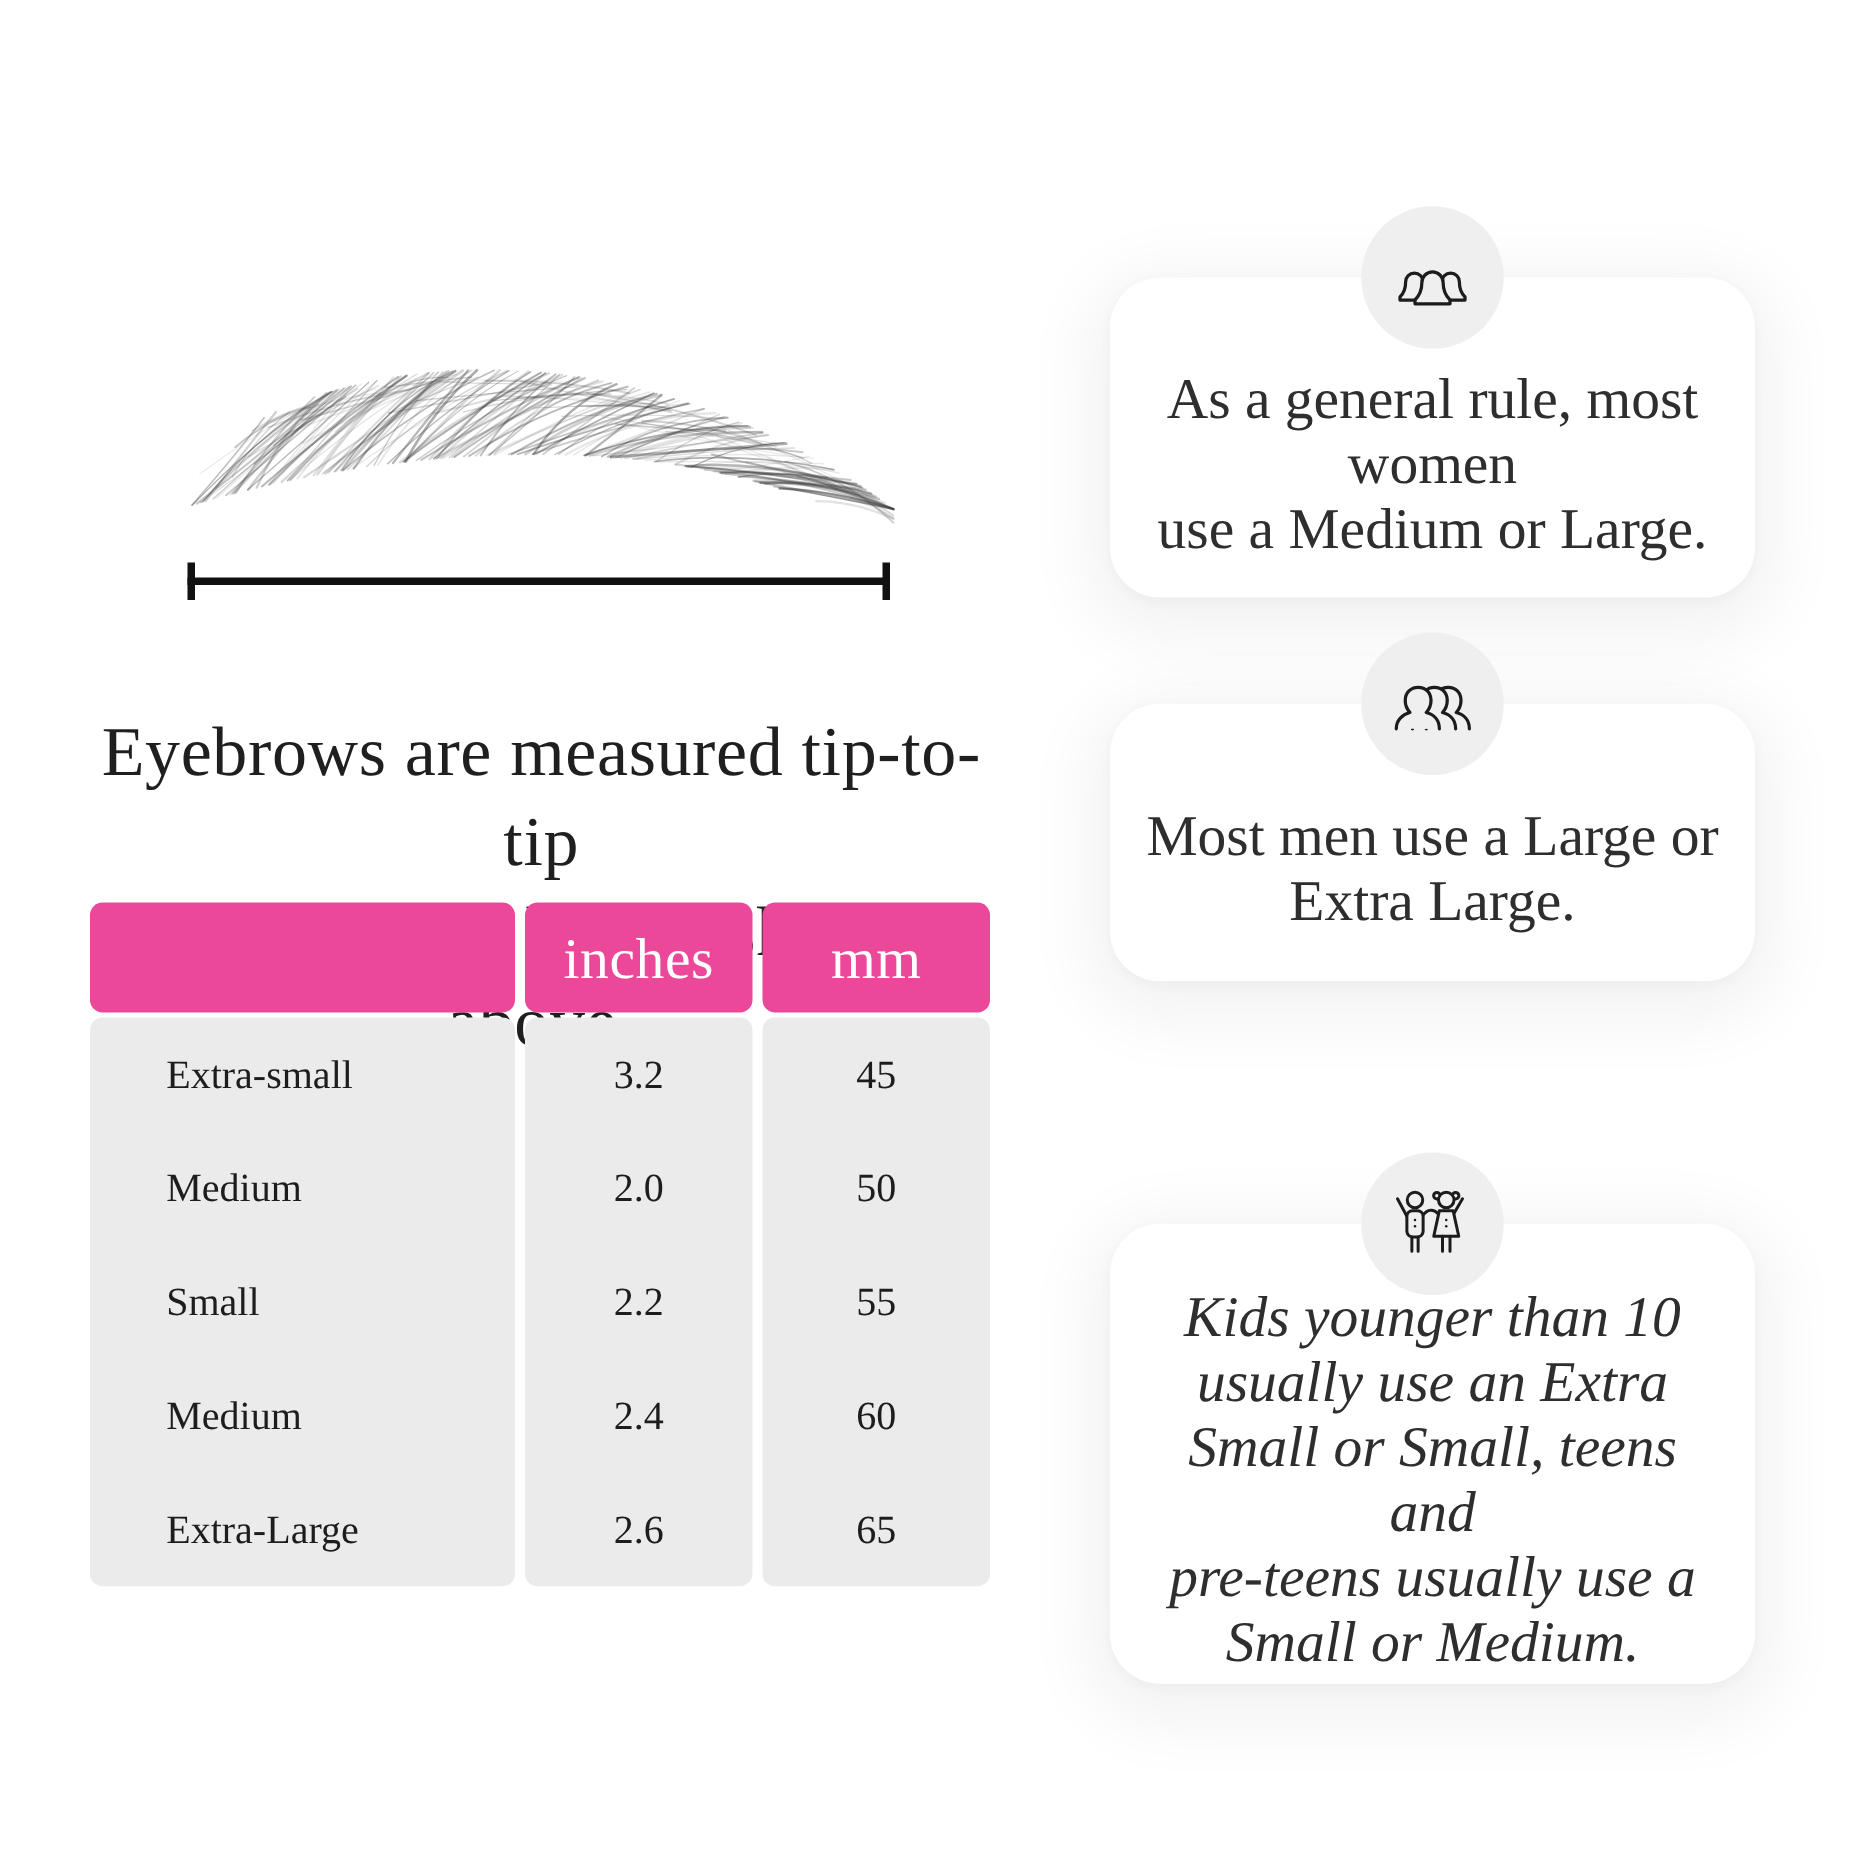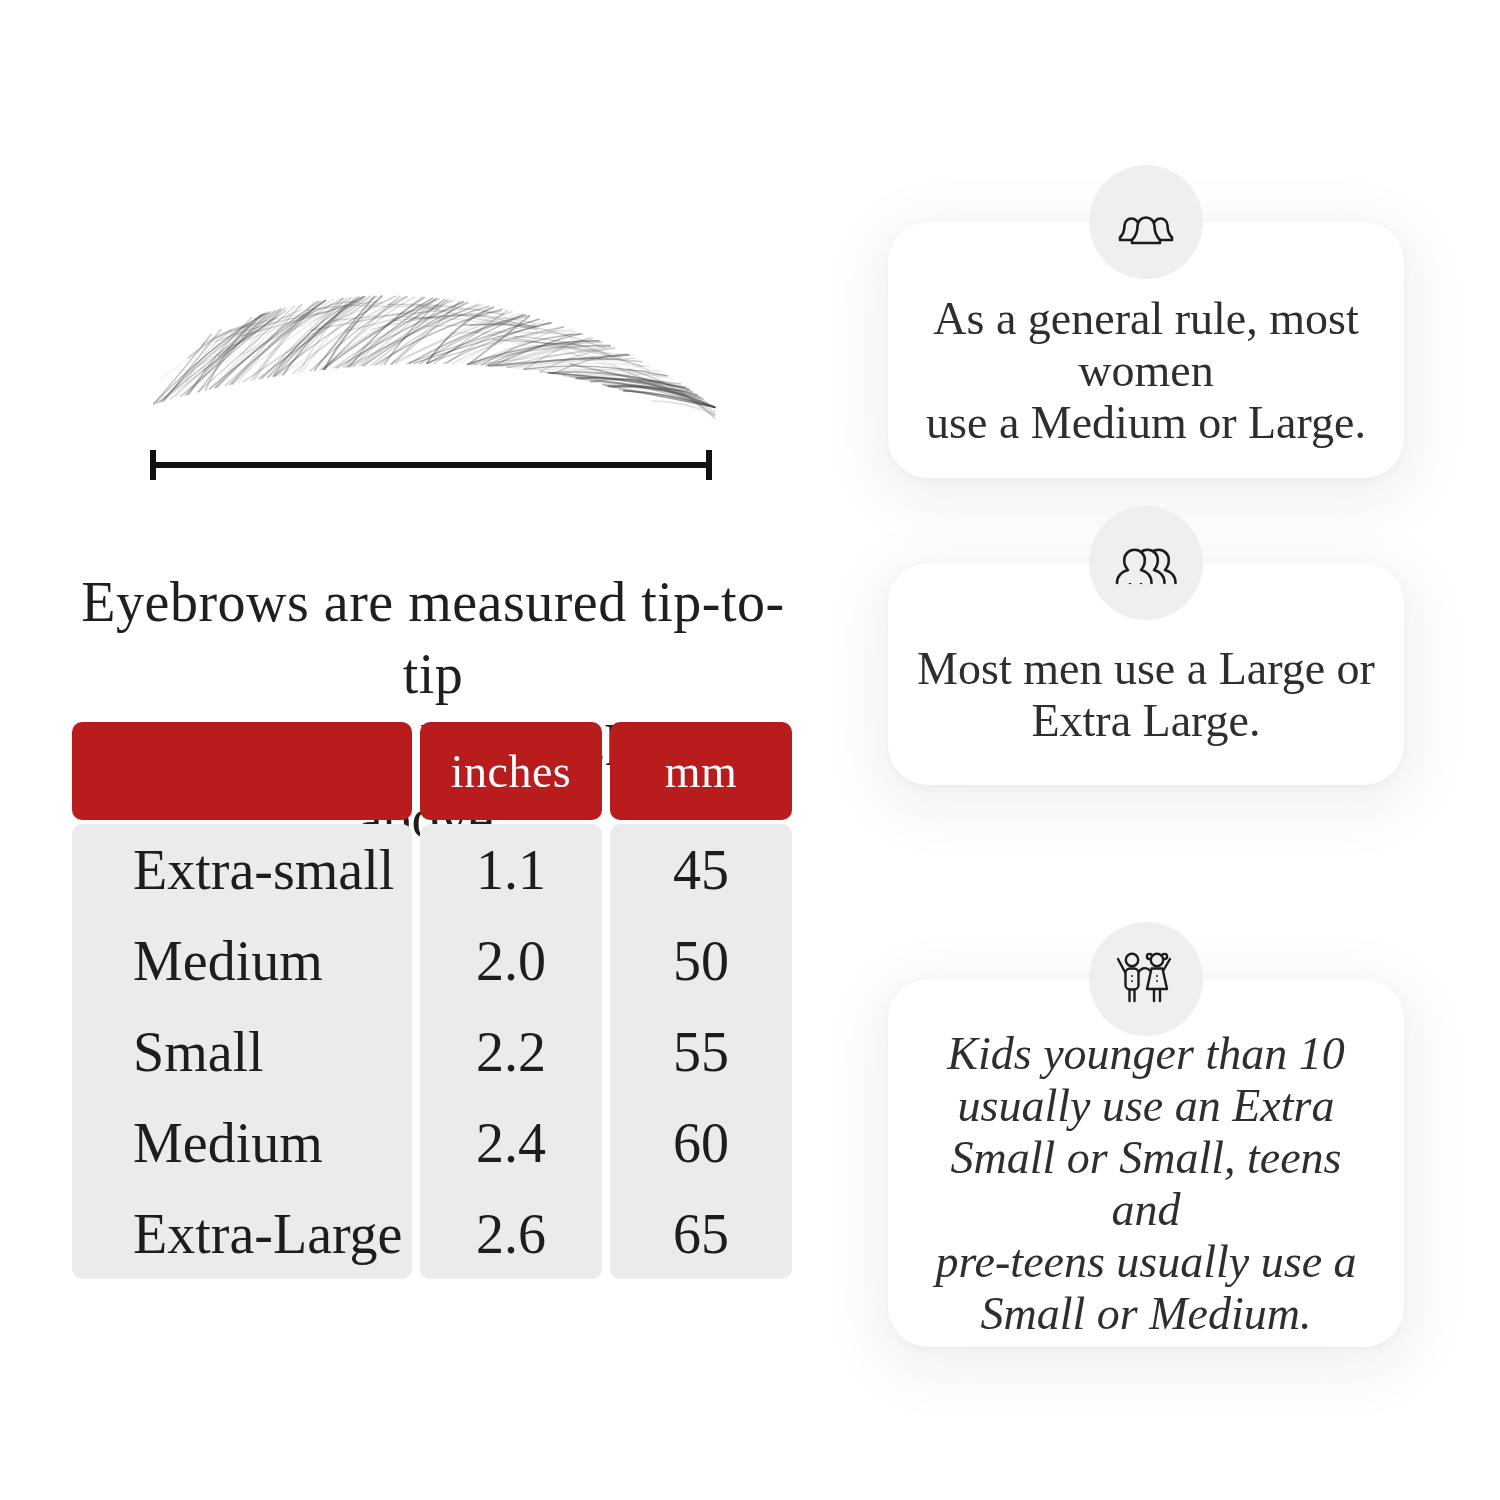--- a/index.html
+++ b/index.html
@@ -19,28 +19,28 @@
     font-size:56px;line-height:72px;text-align:center;color:#1f1f1f;
     white-space:pre-line;letter-spacing:0.5px;
   }
   
   .size-table{position:absolute;left:72px;top:722px;width:720px;display:flex;gap:8px;}
   .size-table .col{display:flex;flex-direction:column;gap:4px;}
   .col.c-size{width:340px;}
   .col.c-in{width:182px;}
   .col.c-mm{width:182px;text-align:right;}
   .th{
-    height:98px;background:#b91c1c;border-radius:10px;color:#fff;
+    height:88px;background:#ec4899;border-radius:10px;color:#fff;
     display:flex;align-items:center;justify-content:center;
     font-size:46px;letter-spacing:0.5px;font-family:Liberation Serif, serif;
   }
   .tb{background:#ebebeb;border-radius:10px;display:flex;flex-direction:column;}
   .cell{
     height:91px;display:flex;align-items:center;justify-content:center;
-    font-size:56px;color:#1d1d1d;
+    font-size:32px;color:#1d1d1d;
   }
   .c-size .cell{justify-content:flex-start;padding-left:61px;}
   
   .card{
     position:absolute;left:888px;width:516px;background:#ffffff;border-radius:40px;
     box-shadow:0 14px 55px 18px rgba(0,0,0,0.05), 0 3px 10px rgba(0,0,0,0.035);
     display:flex;align-items:center;justify-content:center;
   }
   .card.card-women{top:222px;height:256px;}
   .card.card-men{top:563px;height:222px;}
@@ -271,21 +271,21 @@
         <div class="cell">Extra-small</div>
         <div class="cell">Medium</div>
         <div class="cell">Small</div>
         <div class="cell">Medium</div>
         <div class="cell">Extra-Large</div>
       </div>
     </div>
     <div class="col c-in">
       <div class="th">inches</div>
       <div class="tb">
-        <div class="cell">1.1</div>
+        <div class="cell">3.2</div>
         <div class="cell">2.0</div>
         <div class="cell">2.2</div>
         <div class="cell">2.4</div>
         <div class="cell">2.6</div>
       </div>
     </div>
     <div class="col c-mm">
       <div class="th">mm</div>
       <div class="tb">
         <div class="cell">45</div>

